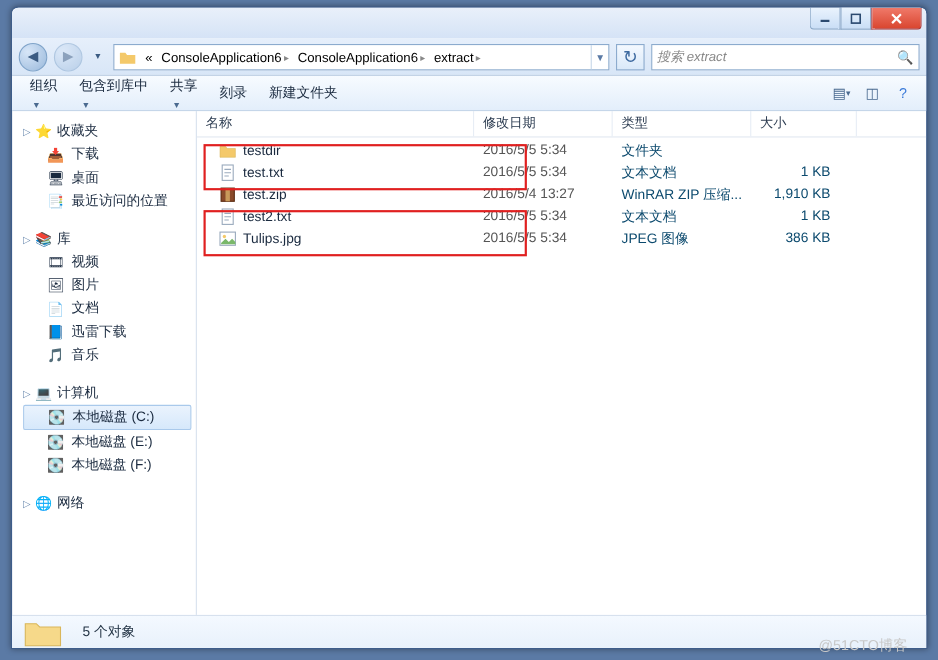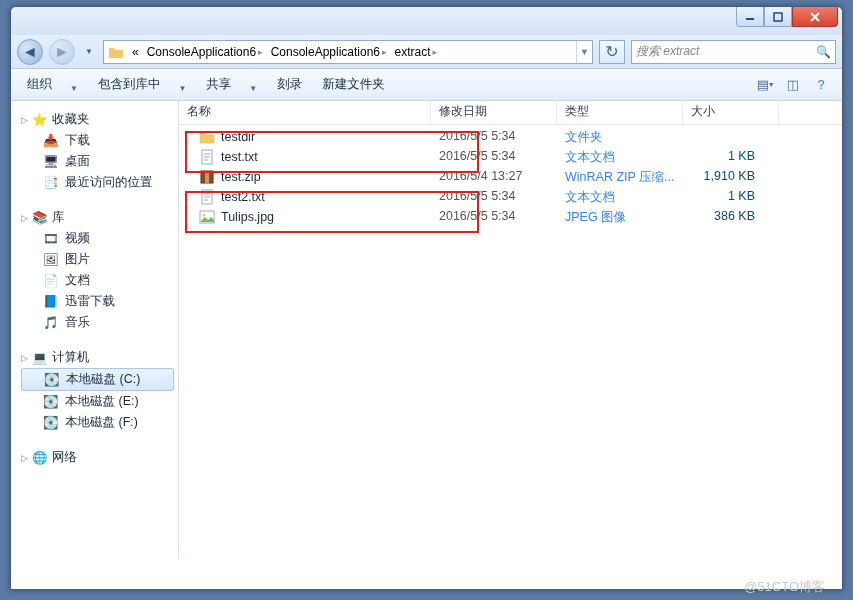--- a/index.html
+++ b/index.html
@@ -14,26 +14,26 @@
 
 
 .addrrow { height: 34px; background: linear-gradient(#e6effb,#d8e6f7); display: flex; align-items: center; padding: 0 6px; gap: 6px; border-bottom: 1px solid #b6c9e0; }
 .navbtn { width: 26px; height: 26px; border-radius: 50%; background: radial-gradient(circle at 30% 30%, #d7e6f8, #9ab9db); border: 1px solid #7fa3c9; display: flex; align-items: center; justify-content: center; color: #3b5b82; }
 .navbtn.sm { width: 16px; height: 16px; border-radius: 2px; background: transparent; border: none; }
 .addressbar { flex: 1; height: 24px; background: #fff; border: 1px solid #8cabce; display: flex; align-items: center; font-size: 12px; }
 .addressbar .crumb { padding: 0 4px; display: flex; align-items: center; gap: 2px; height: 100%; }
 .addressbar .sep { color: #888; font-size: 9px; }
 .drop { width: 16px; height: 22px; border-left: 1px solid #c7d7e9; display:flex; align-items:center; justify-content:center; color:#5b7aa5; font-size:9px; }
 .refresh { width: 26px; height: 24px; border: 1px solid #8cabce; background: linear-gradient(#f4f9ff,#dae9f9); display:flex; align-items:center; justify-content:center; color:#3e6aa0; }
-.searchbox { width: 205px; height: 24px; background: #fff; border: 1px solid #8cabce; display: flex; align-items: center; padding: 0 4px; font-size: 12px; color: #888; font-style: italic; }
+.searchbox { width: 244px; height: 24px; background: #fff; border: 1px solid #8cabce; display: flex; align-items: center; padding: 0 4px; font-size: 12px; color: #888; font-style: italic; }
 .searchbox .sicon { margin-left: auto; font-style: normal; color: #5a80b3; }
 
 
 .toolbar { height: 32px; background: linear-gradient(#f7fbff,#e3eefb); border-bottom: 1px solid #c5d6e9; display: flex; align-items: center; padding: 0 8px; font-size: 12.5px; color: #1a2a3f; gap: 4px; }
-.tool { padding: 4px 8px; display: flex; align-items: flex-end; gap: 16px; border-radius: 2px; }
+.tool { padding: 4px 8px; display: flex; align-items: flex-start; gap: 4px; border-radius: 2px; flex-direction: column; }
 .tool .arr { font-size: 8px; color: #4a6a90; margin-left: 2px; }
 .spacer { flex: 1; }
 .viewbtns { display: flex; gap: 2px; }
 .iconbtn { width: 26px; height: 22px; border: 1px solid transparent; display:flex; align-items:center; justify-content:center; color:#4a6a90; font-size:13px; }
 
 
 .body { display: flex; height: calc(100% - 28px - 34px - 32px - 30px); }
 .nav { width: 168px; border-right: 1px solid #d7e1ee; overflow: auto; padding: 8px 4px 8px 10px; font-size: 12.5px; }
 .nav .group { margin-bottom: 14px; }
 .nav .grouphdr { display: flex; align-items: center; gap: 4px; font-weight: 400; color: #1a2a3f; padding: 2px 0; }
@@ -44,21 +44,21 @@
 
 
 .filearea { flex: 1; overflow: auto; }
 .colhdr { display: flex; height: 24px; border-bottom: 1px solid #e1e8f1; font-size: 12px; color: #2a3a4f; align-items: flex-end; }
 .colhdr .col { padding: 4px 8px; border-right: 1px solid #e7edf5; }
 .filelist { padding: 4px 0; }
 .row { display: flex; align-items: flex-start; height: 20px; font-size: 12.5px; color: #1a2a3f; padding-left: 12px; }
 .row .c { padding: 0 8px; }
 .c-name { width: 240px; display:flex; align-items:center; gap:6px; }
 .c-date { width: 126px; color: #555; }
-.c-type { width: 126px; color: #3b82f6; }
+.c-type { width: 126px; color: #0c4a6e; }
 .c-size { width: 80px; color: #0c4a6e; text-align: right; }
 .redbox { position: absolute; border: 2px solid #e02020; pointer-events: none; }
 
 
 .statusbar { height: 30px; border-top: 1px solid #d7e1ee; background: linear-gradient(#f4f9ff,#e8f1fb); display: flex; align-items: center; padding: 0 10px; font-size: 12.5px; gap: 14px; color: #234; }
 .bigfolder { width: 40px; height: 30px; display:flex; align-items:center; }
 
 .watermark { position: absolute; right: 28px; bottom: 4px; font-size: 13px; color: #c8c8c8; font-weight: 500; }
 
 
@@ -318,16 +318,24 @@
             <div class="c c-type">JPEG 图像</div>
             <div class="c c-size">386 KB</div>
           </div>
         </div>
 
       <div class="redbox" style="left:6px; top:30px; width:294px; height:42px"></div>
       <div class="redbox" style="left:6px; top:90px; width:294px; height:42px"></div>
     </div>
   </div>
 
+  <div class="statusbar">
+    <span class="bigfolder">
+      <svg width="36" height="28">
+          <path d="M2 6 h10 l3 3 H34 v17 H2 z" fill="#f6d98a" stroke="#d9b65a"></path>
+        </svg>
+    </span>
+    <span>5 个对象</span>
+  </div>
 
 </div>
 
 <div class="watermark">@51CTO博客</div>
 
 </body></html>

